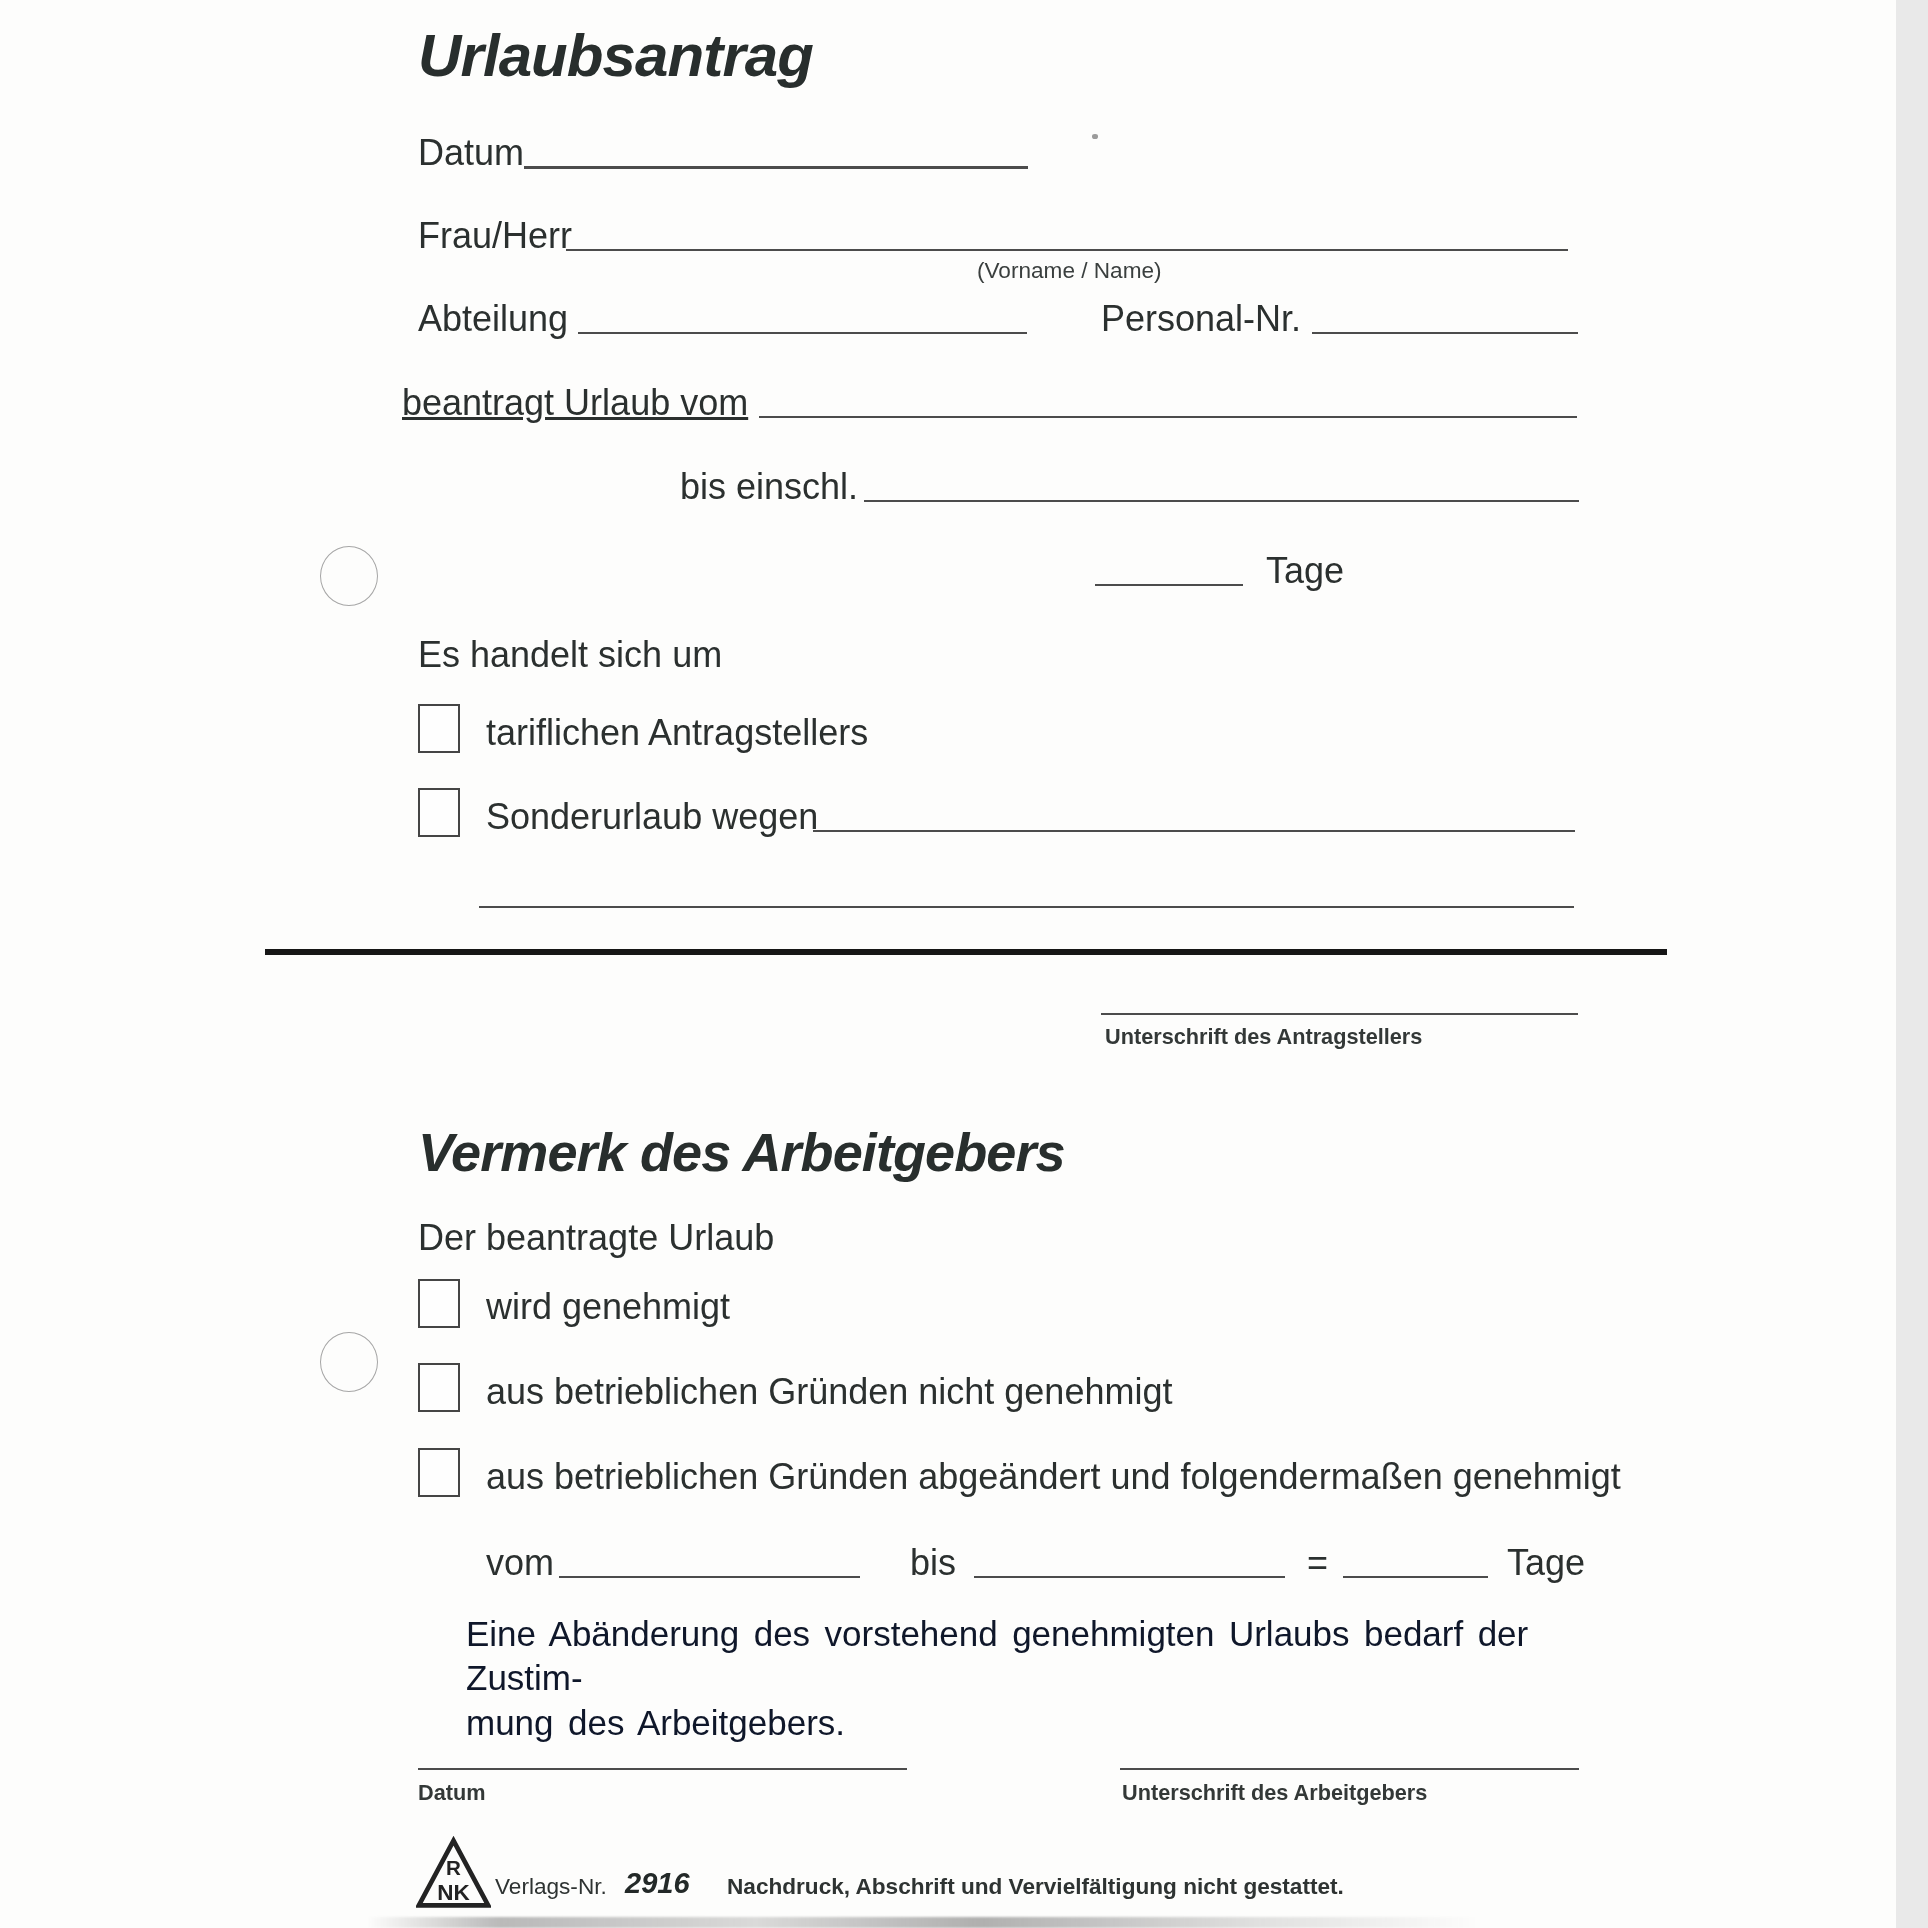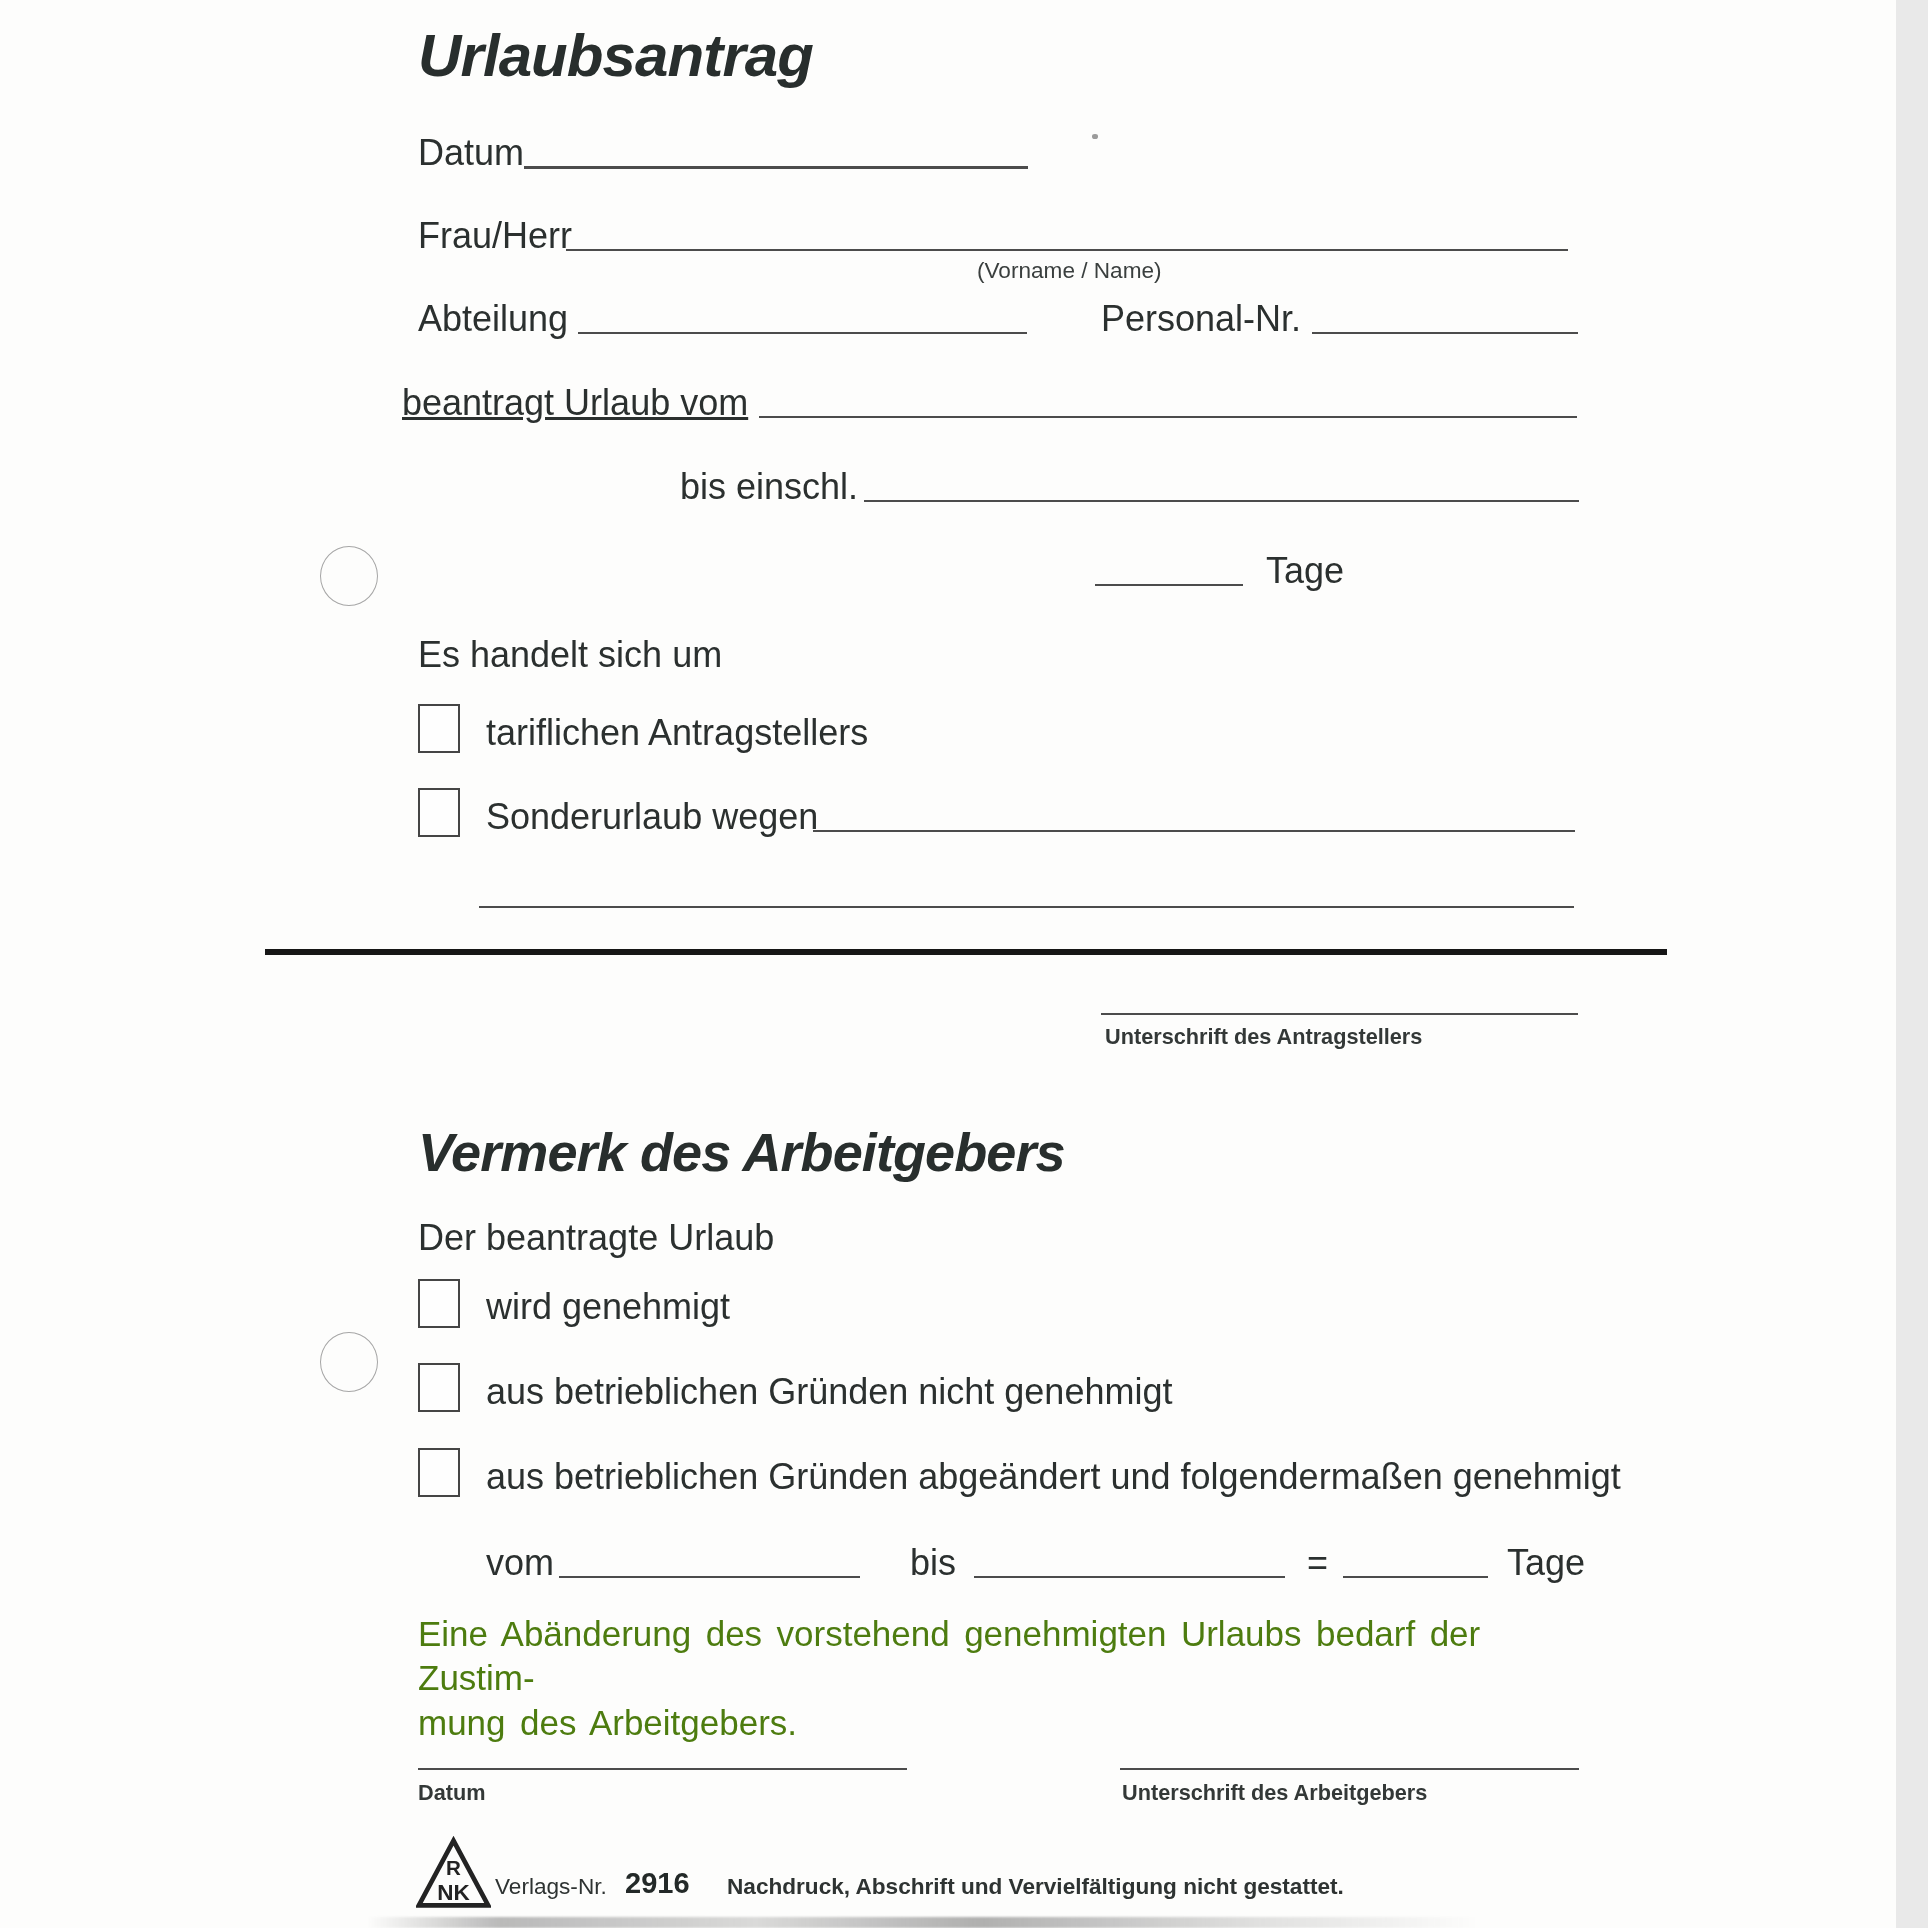--- a/index.html
+++ b/index.html
@@ -9,24 +9,24 @@
   }
   .title{position:absolute;font-size:60px;font-weight:700;font-style:italic;letter-spacing:-0.9px;color:#282e2d;white-space:nowrap;}
   .h2{position:absolute;font-size:54px;font-weight:700;font-style:italic;letter-spacing:-0.9px;color:#282e2d;white-space:nowrap;}
   .lbl{position:absolute;font-size:36px;line-height:1.15;white-space:nowrap;}
   .line{position:absolute;height:0;border-bottom:2.8px solid #4c4c4c;}
   .cb{position:absolute;width:38px;height:45px;border:2.8px solid #454545;background:#fefefe;}
   .hint{position:absolute;font-size:22.6px;color:#3a3f3e;white-space:nowrap;}
   .siglbl{position:absolute;font-size:21.7px;font-weight:700;white-space:nowrap;color:#33383 7;color:#333837;}
   .punch{position:absolute;width:56px;height:58px;border:1.9px solid #a6a6a6;border-radius:50%;background:#fdfdfc;}
   .divider{position:absolute;background:#161616;}
-  .note{position:absolute;font-size:35px;line-height:1.27;white-space:pre-line;word-spacing:4.7px;color:#4d7c0f;}
+  .note{position:absolute;font-size:35px;line-height:1.27;white-space:pre-line;word-spacing:4.7px;color:#0f172a;margin-left:48px;}
   .foot{position:absolute;font-size:22.6px;white-space:nowrap;color:#2e3332;}
   .foot-bold{font-weight:700;}
-  .verlagsnr{position:absolute;font-size:29px;font-weight:700;white-space:nowrap;color:#23292 8;color:#232928;}
+  .verlagsnr{position:absolute;font-size:29px;font-weight:700;font-style:italic;white-space:nowrap;color:#23292 8;color:#232928;}
   .scan-strip{position:absolute;left:367px;top:1917px;width:1111px;height:11.3px;
     background:linear-gradient(90deg,rgba(60,60,60,0) 0%,rgba(60,60,60,.35) 12%,rgba(60,60,60,.18) 35%,rgba(60,60,60,.4) 55%,rgba(60,60,60,.15) 80%,rgba(60,60,60,0) 100%);
     filter:blur(0.9px);}
   .scan-dot{position:absolute;left:1092px;top:134px;width:5.6px;height:4.7px;border-radius:50%;background:#9b9b9b;}
 </style>
 </head>
 <body>
 
 <div class="page">
 

